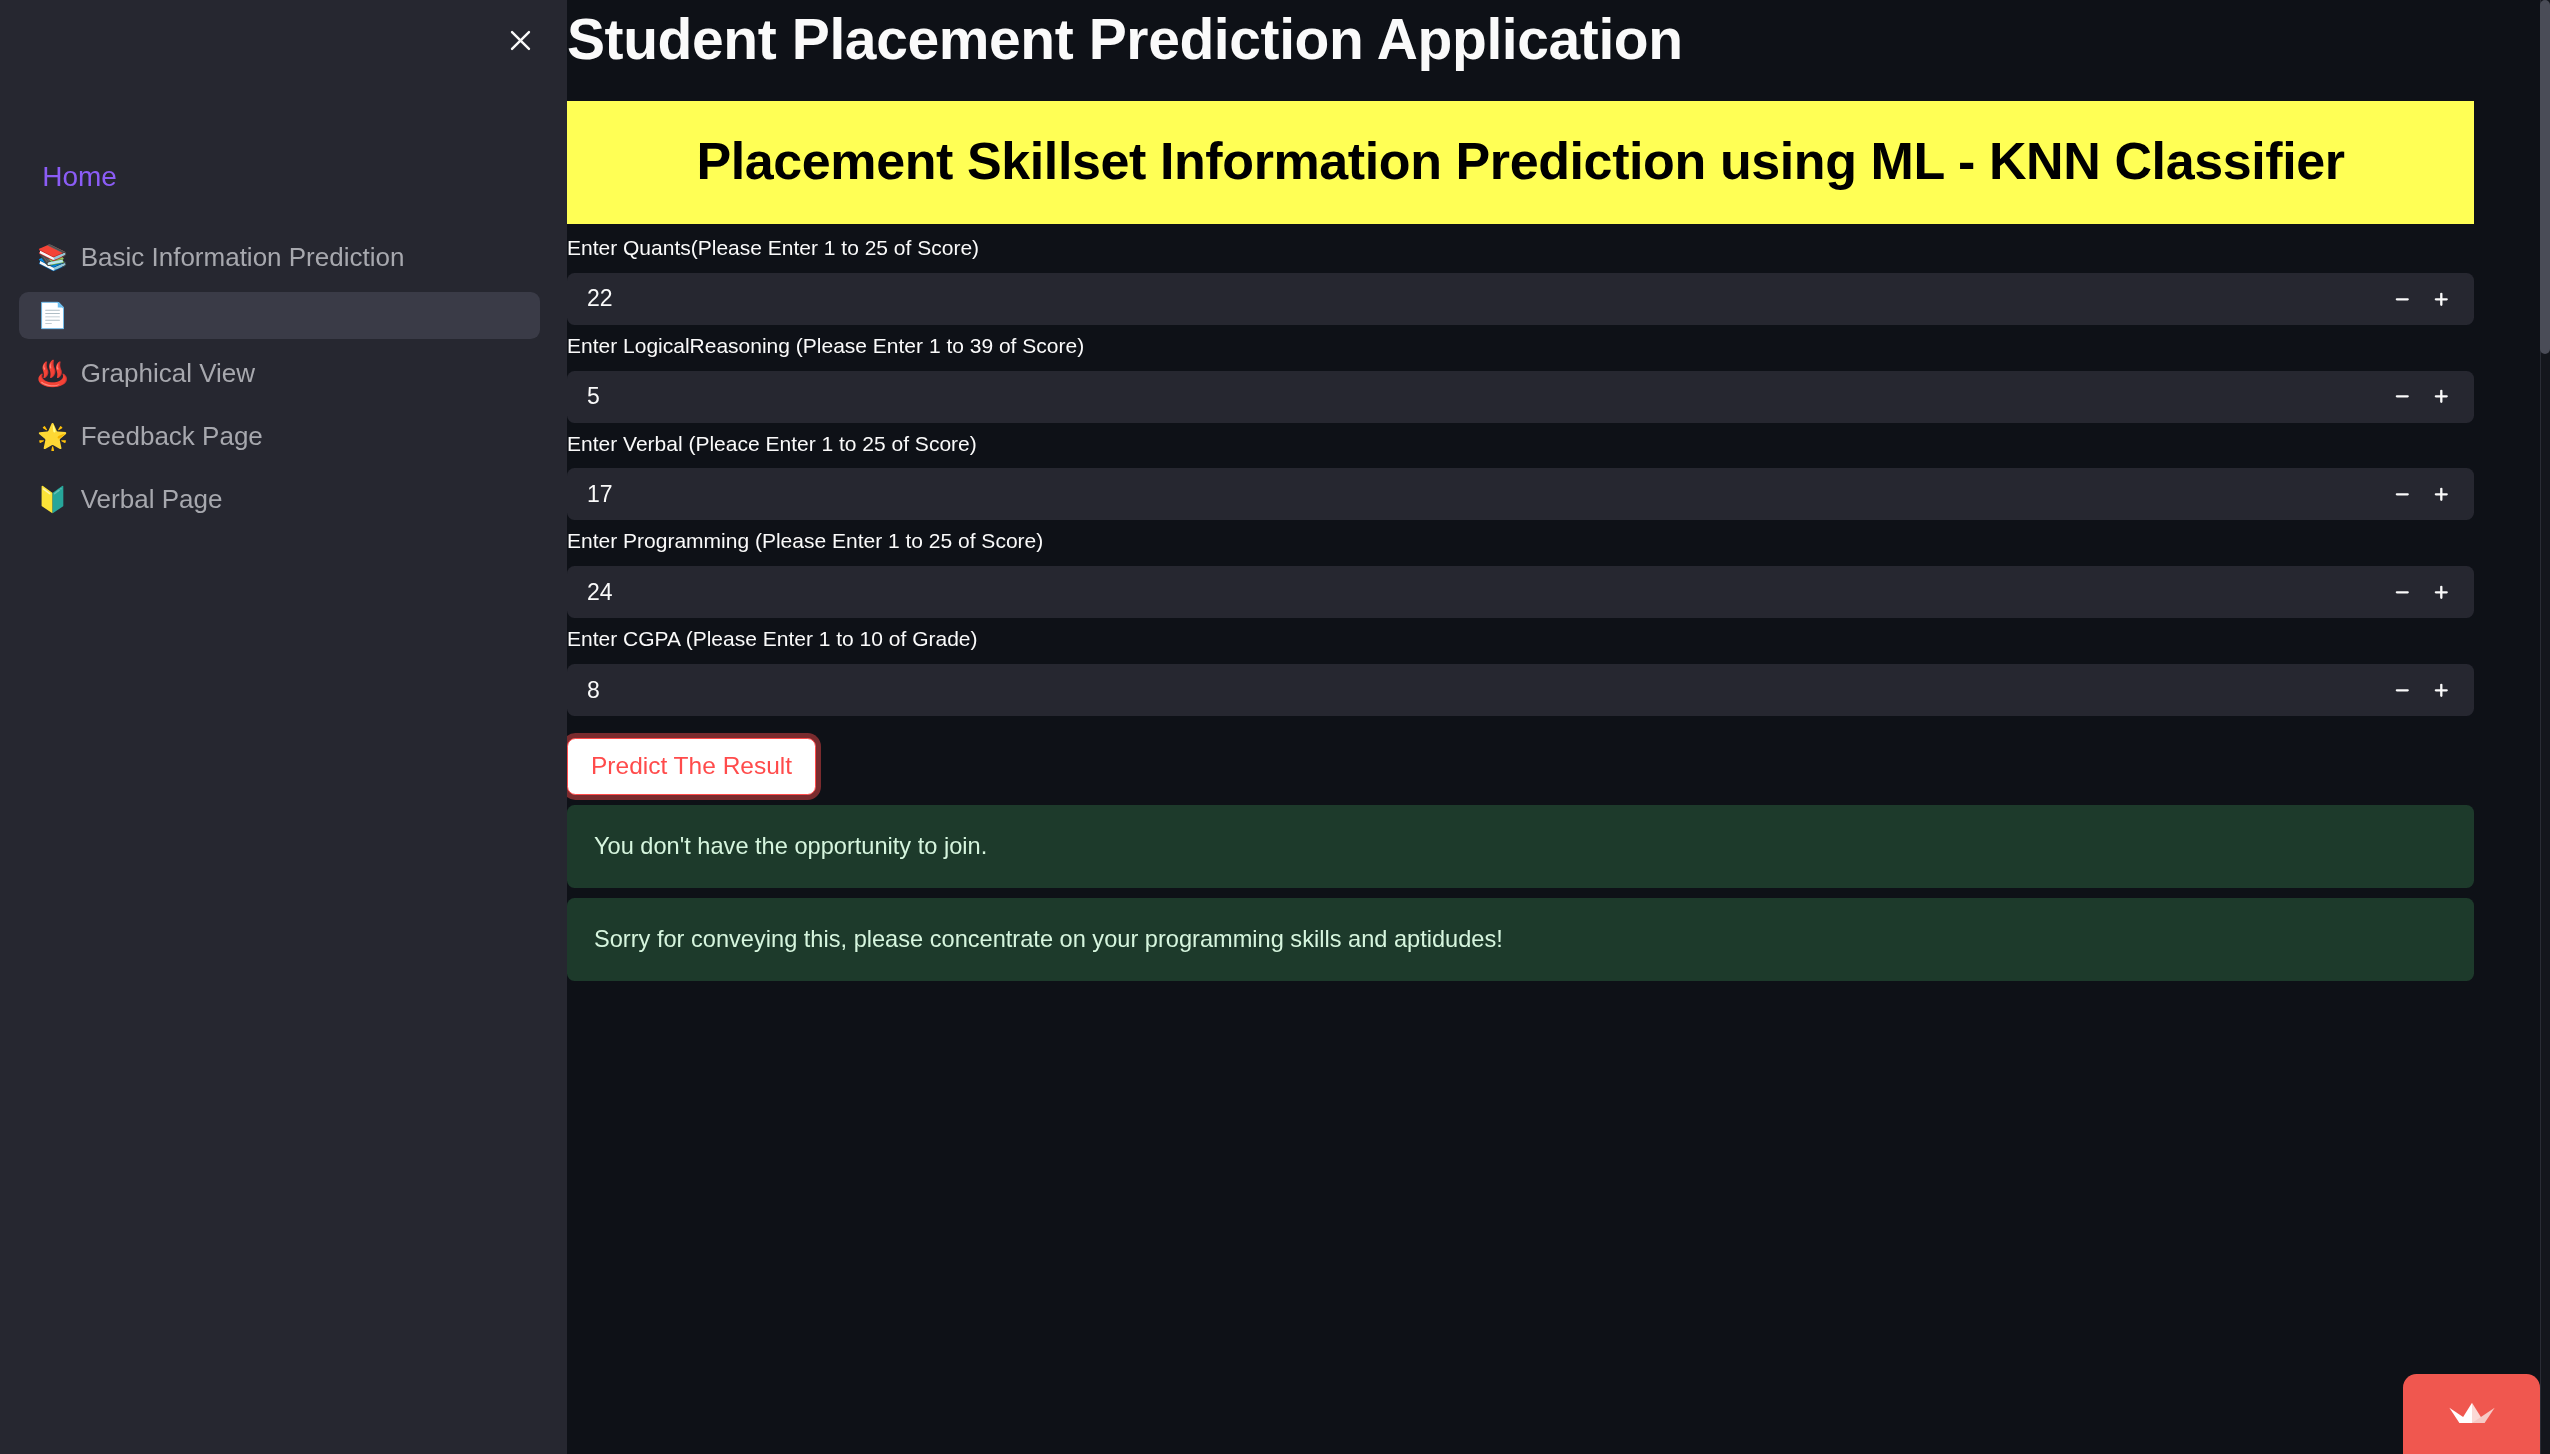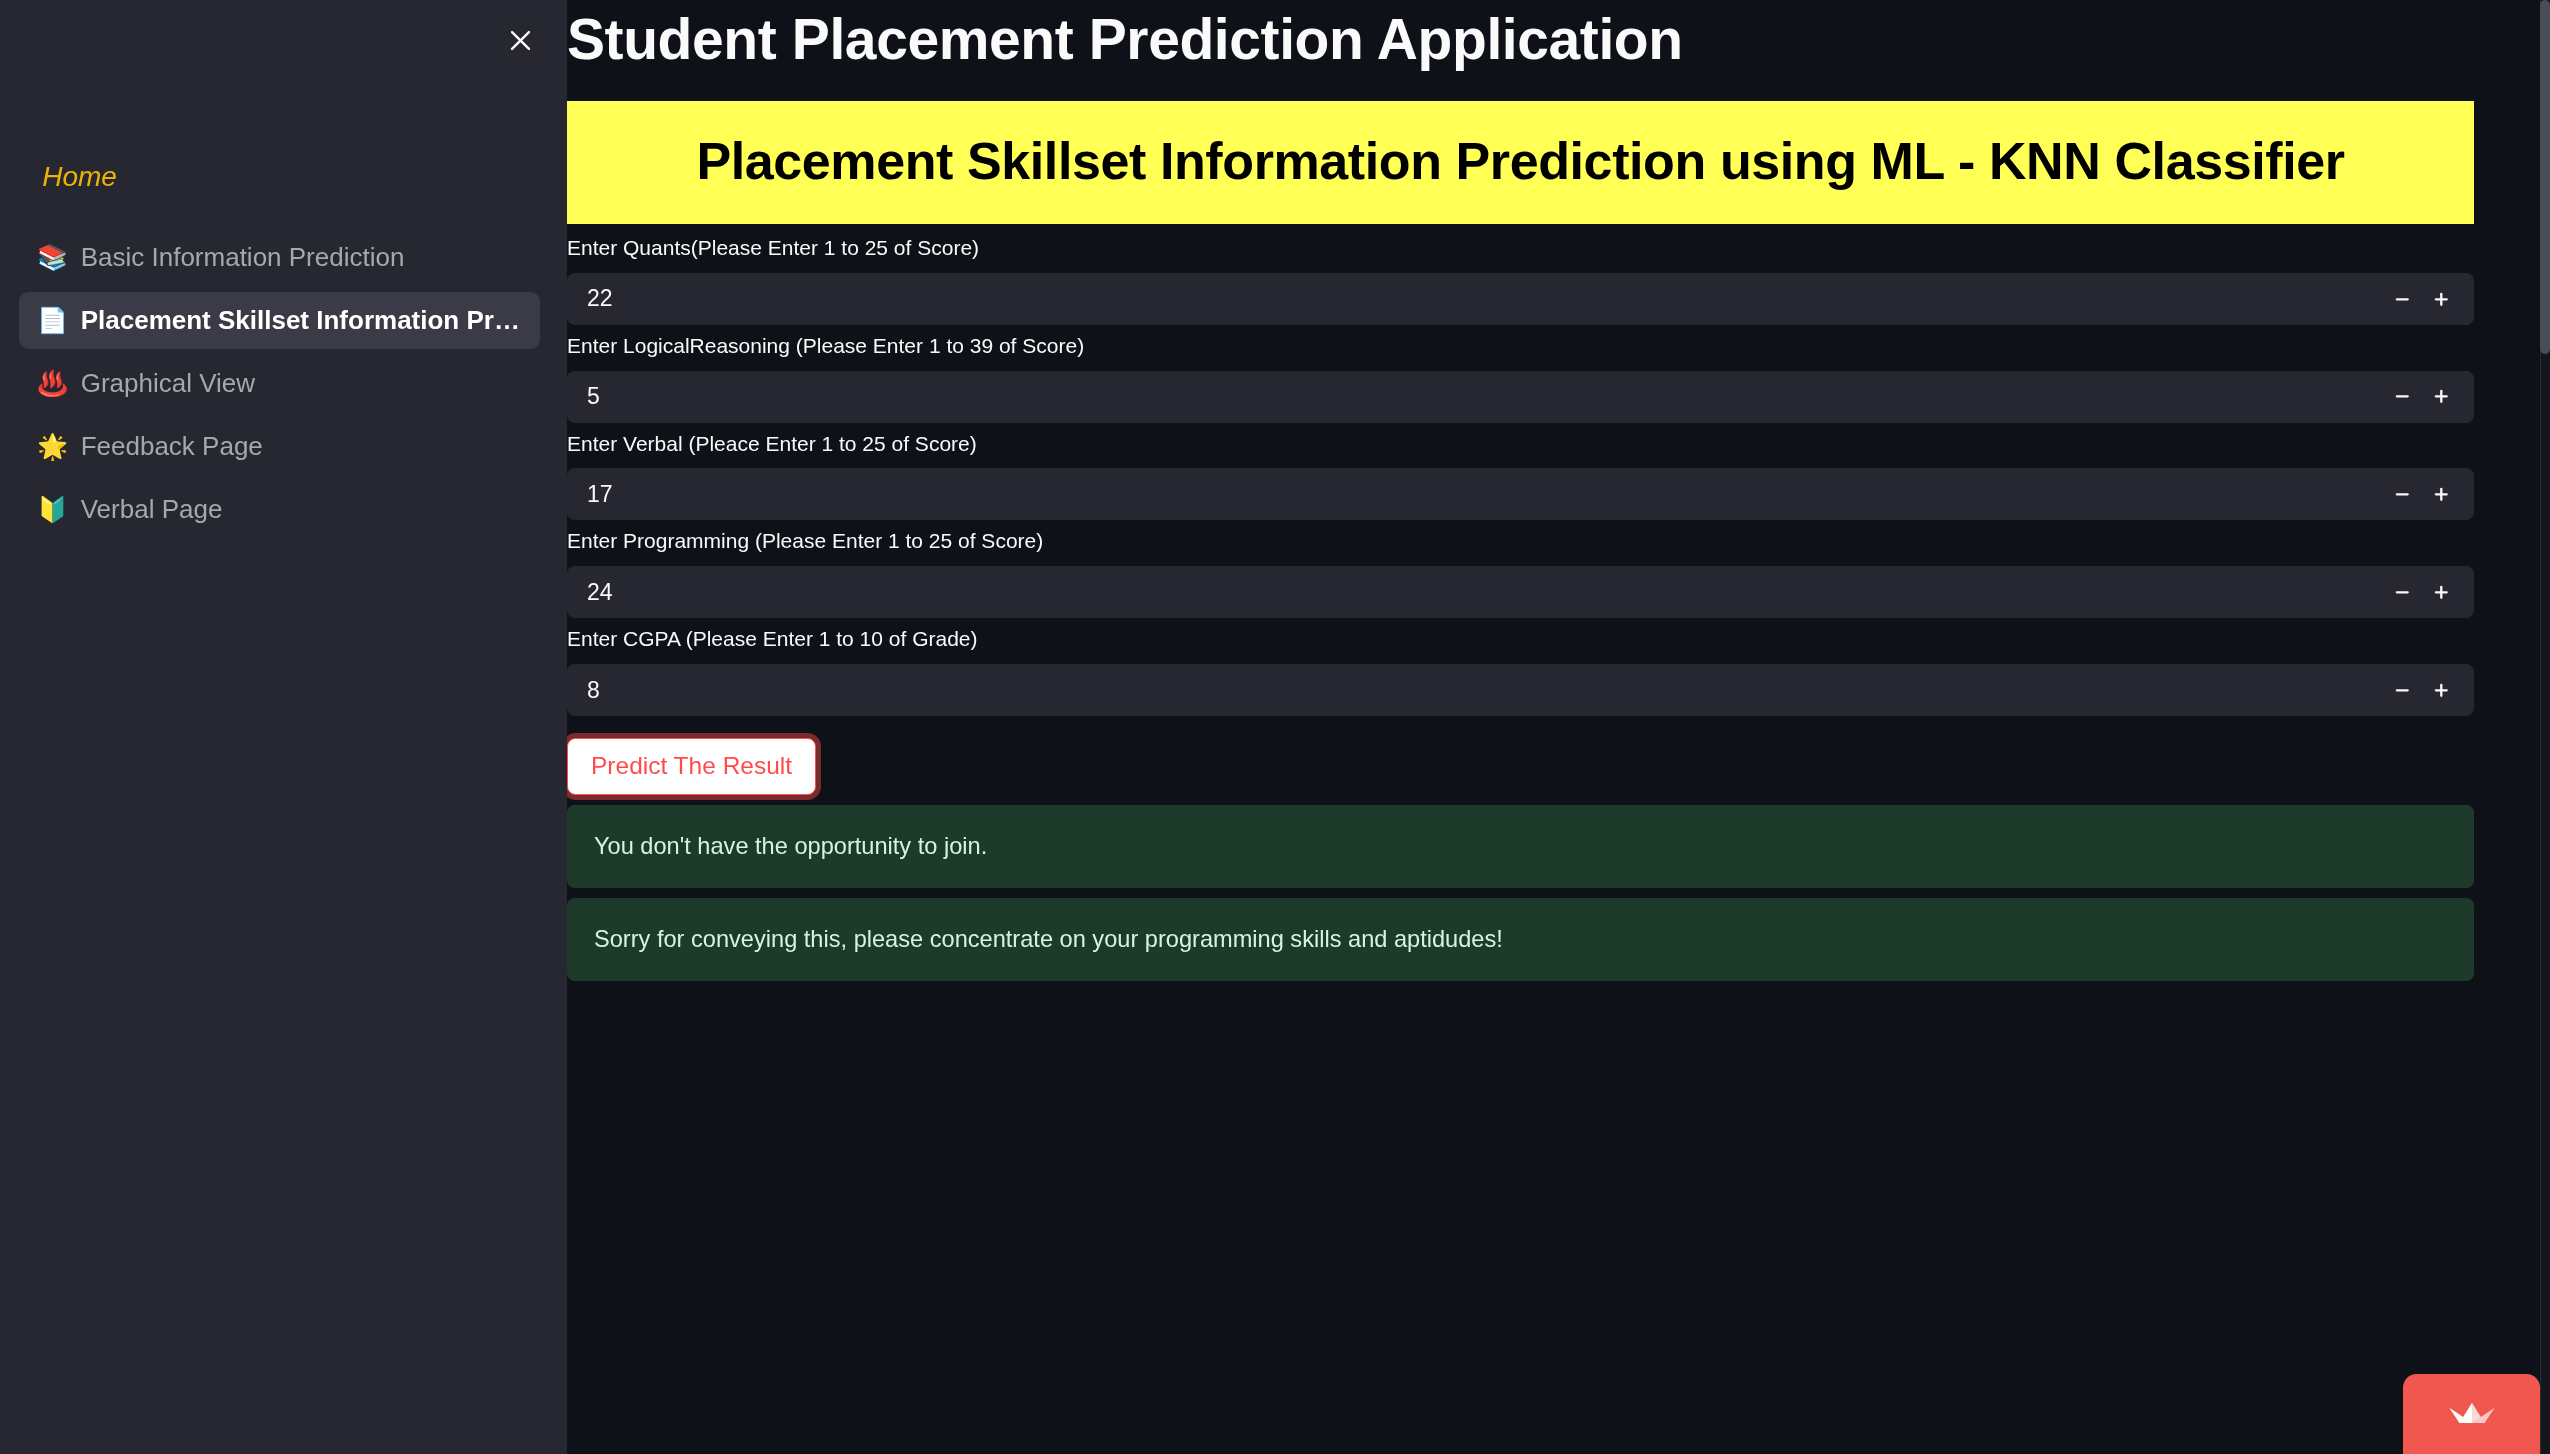--- a/index.html
+++ b/index.html
@@ -25,27 +25,26 @@
     display: flex; align-items: center; justify-content: center;
     cursor: pointer;
   }
   .sidebar-close svg { display:block; }
   .sidebar-nav {
     padding-top: 152px;
     padding-left: 18.6px;
     padding-right: 27px;
   }
   .nav-home {
-    color: #eab308;
+    color: #8b5cf6;
     font-size: 28px;
     padding: 6.7px 0 6.7px 23.6px;
     margin-bottom: 27px;
     line-height: 1.3;
     cursor: pointer;
-    font-style: italic;
   }
   .nav-item {
     display: flex;
     align-items: center;
     gap: 13.5px;
     padding: 11px 18.6px;
     border-radius: 9.3px;
     margin-bottom: 5.9px;
     cursor: pointer;
     color: #A7A8AE;
@@ -216,21 +215,20 @@
         <span>Home</span>
       </div>
 
       <div class="nav-item">
         <span class="nav-icon">📚</span>
         <span class="nav-label">Basic Information Prediction</span>
       </div>
 
       <div class="nav-item active">
         <span class="nav-icon">📄</span>
-        <span class="nav-label">Placement Skillset Information Pre…</span>
       </div>
 
       <div class="nav-item">
         <span class="nav-icon">♨️</span>
         <span class="nav-label">Graphical View</span>
       </div>
 
       <div class="nav-item">
         <span class="nav-icon">🌟</span>
         <span class="nav-label">Feedback Page</span>

